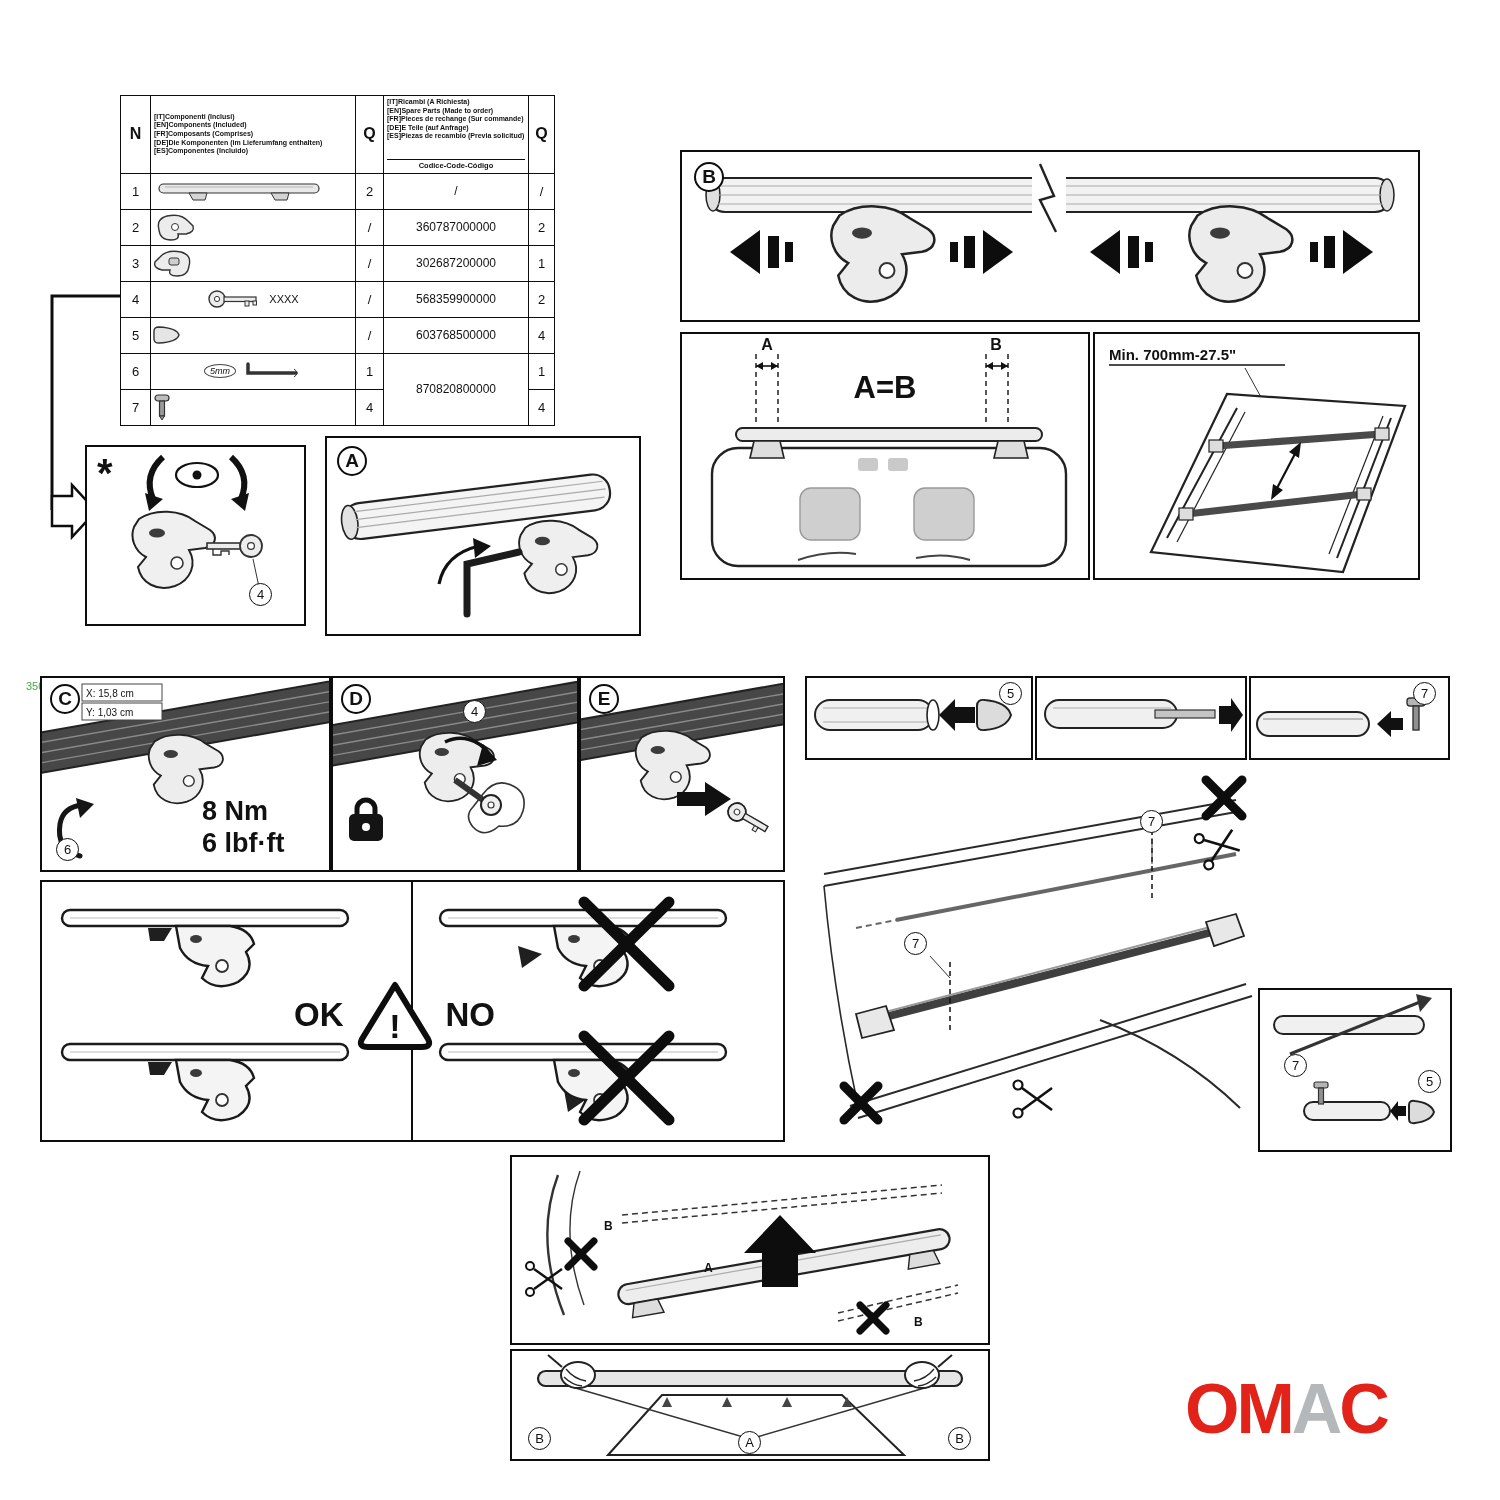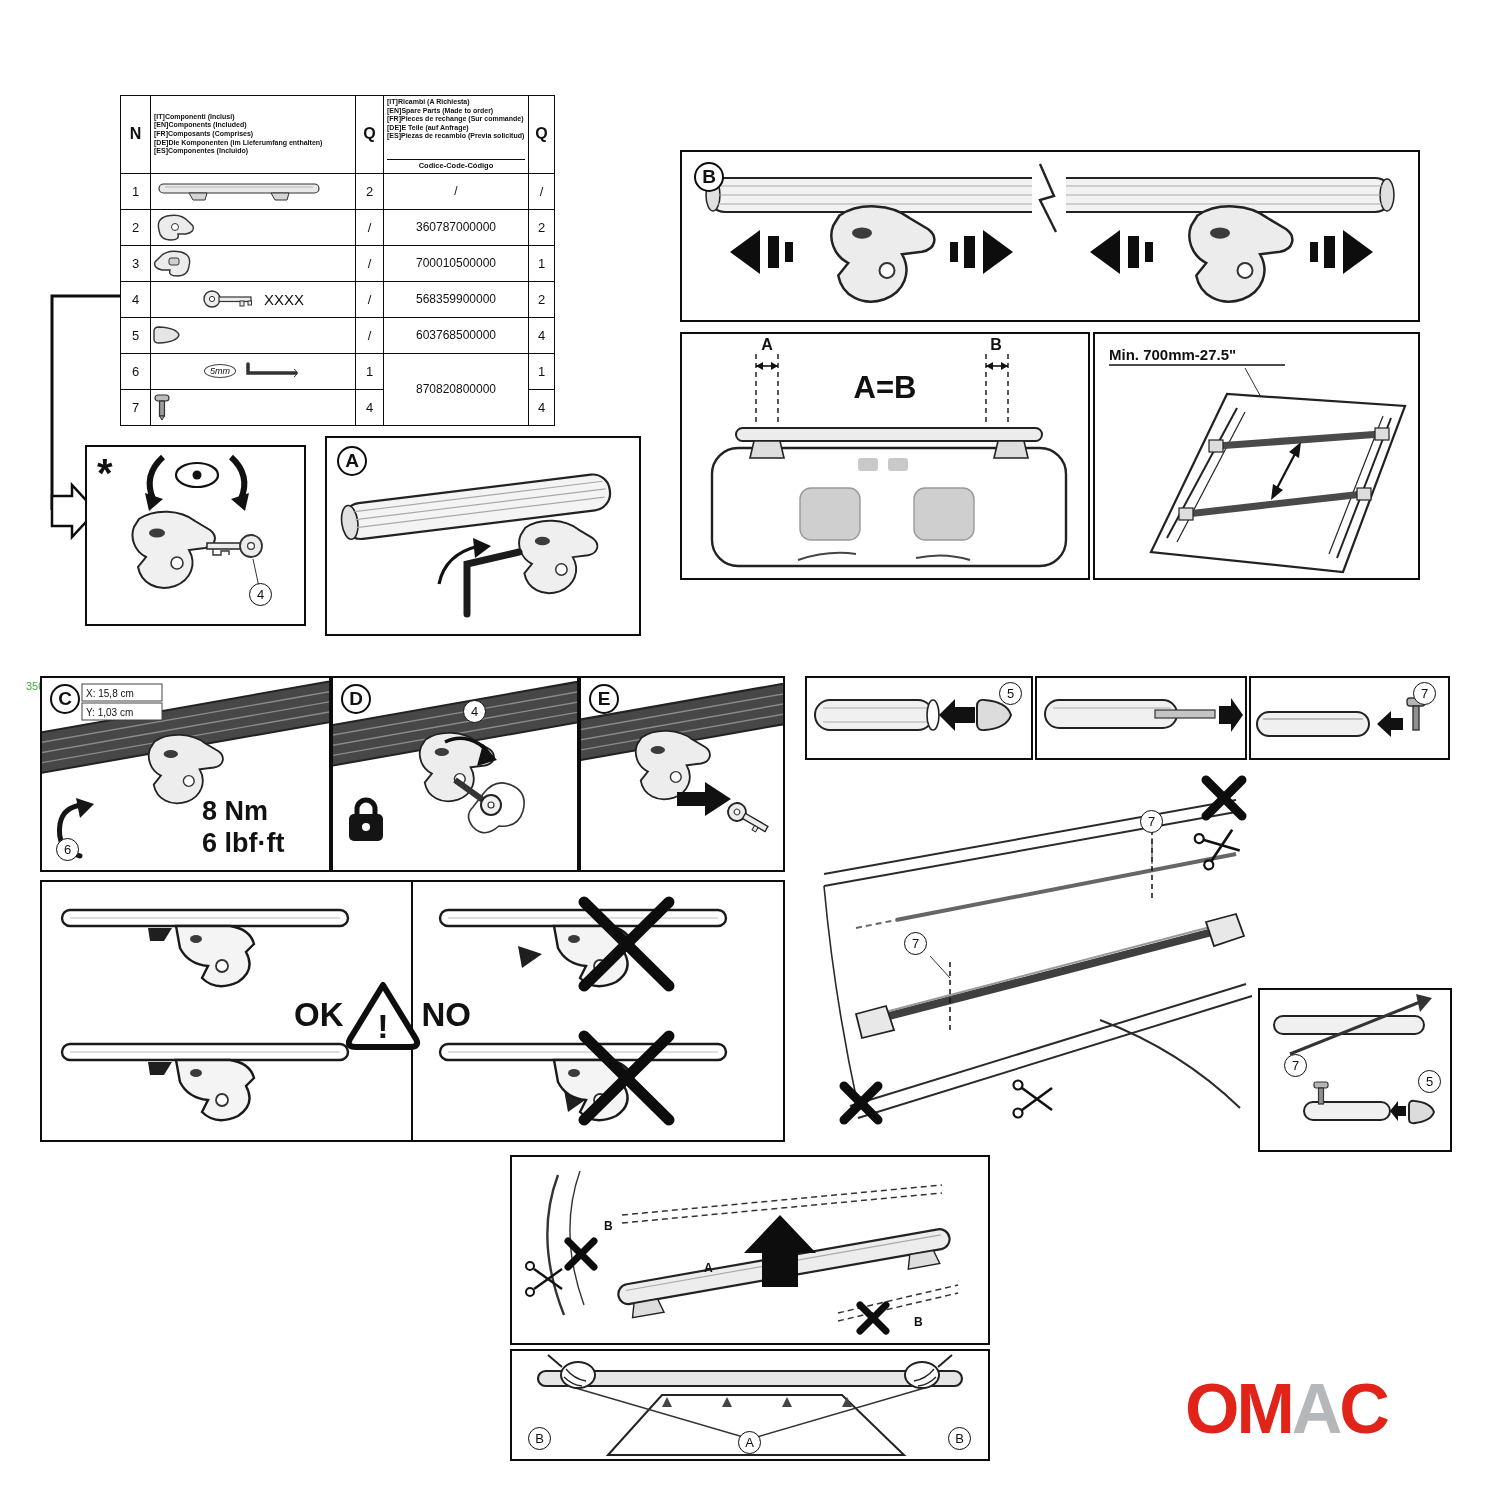--- a/index.html
+++ b/index.html
@@ -19,21 +19,21 @@
   #parts-table th, #parts-table td { border:1.4px solid #0d0d0d; vertical-align:middle; text-align:center; padding:0; }
   #parts-table .hdr { height:72px; font-weight:normal; }
   #parts-table .tiny { font-size:7px; line-height:8.6px; text-align:left; padding:2px 3px; }
   #parts-table .tiny div { white-space:nowrap; overflow:hidden; }
   #parts-table td { height:36px; font-size:13px; }
   #parts-table .code { font-size:12px; }
   .code-sub { border-top:1px solid #0d0d0d; margin-top:18px; padding-top:2px; text-align:center !important; font-size:7.5px; }
   .oval-label { display:inline-block; border:1px solid #444; border-radius:50%; font-size:9px; padding:0 5px; line-height:12px;font-style:italic; }
   .partcell { display:flex; align-items:center; justify-content:center; gap:6px; }
 
-  .okno-center { position:absolute; left:252px; top:100px; width:250px; height:66px; display:flex; align-items:center; gap:0; z-index:6; }
+  .okno-center { position:absolute; left:252px; top:100px; width:250px; height:66px; display:flex; align-items:center; gap:12px; z-index:6; }
   .okno-center .word { font-size:33px; font-weight:bold; }
   .divider-v { position:absolute; left:369px; top:0; width:2px; height:100%; background:#0d0d0d; }
 
   #brand-logo { position:absolute; left:1185px; top:1374px; display:flex; font-weight:800; font-size:70px; letter-spacing:-3px; line-height:1; }
   #brand-logo .red { color:#e2231a; }
   #brand-logo .gray { color:#b5b8bb; }
   #stray { position:absolute; left:26px; top:680px; font-size:11px; color:#3faa3f; }
   .plain-label { position:absolute; font-size:12px; font-weight:bold; z-index:5; }
 </style>
 </head>
@@ -100,35 +100,35 @@
       </tr>
       <tr>
         <td>3</td>
         <td>
           <svg width="46" height="30" viewBox="0 0 46 30">
             <path d="M38,18 Q41,7 30,4 Q16,1 9,9 L4,14 Q2,20 11,22 L19,22 Q17,28 26,28 Q37,28 38,18 Z" fill="#ececec" stroke="#333" stroke-width="1.4"></path>
             <rect x="18" y="10" width="10" height="7" rx="2" fill="#cfcfcf" stroke="#333" stroke-width="1"></rect>
           </svg>
         </td>
         <td>/</td>
-        <td class="code">700010500000</td>
+        <td class="code">302687200000</td>
         <td>1</td>
       </tr>
       <tr>
         <td>4</td>
         <td>
           <div class="partcell">
             <svg width="56" height="22" viewBox="0 0 56 22">
               <circle cx="10" cy="11" r="8" fill="#ececec" stroke="#333" stroke-width="1.4"></circle>
               <circle cx="10" cy="11" r="2.6" fill="#fff" stroke="#333" stroke-width="1"></circle>
               <rect x="17" y="9" width="32" height="4.5" fill="#ececec" stroke="#333" stroke-width="1.2"></rect>
               <rect x="38" y="13" width="4" height="5" fill="#ececec" stroke="#333" stroke-width="1"></rect>
               <rect x="46" y="13" width="3.5" height="4" fill="#ececec" stroke="#333" stroke-width="1"></rect>
             </svg>
-            <span style="font-size:15px;text-align:right;">XXXX</span>
+            <span style="font-size:11px;text-align:right;">XXXX</span>
           </div>
         </td>
         <td>/</td>
         <td class="code">568359900000</td>
         <td>2</td>
       </tr>
       <tr>
         <td>5</td>
         <td>
           <svg width="32" height="22" viewBox="0 0 32 22">

